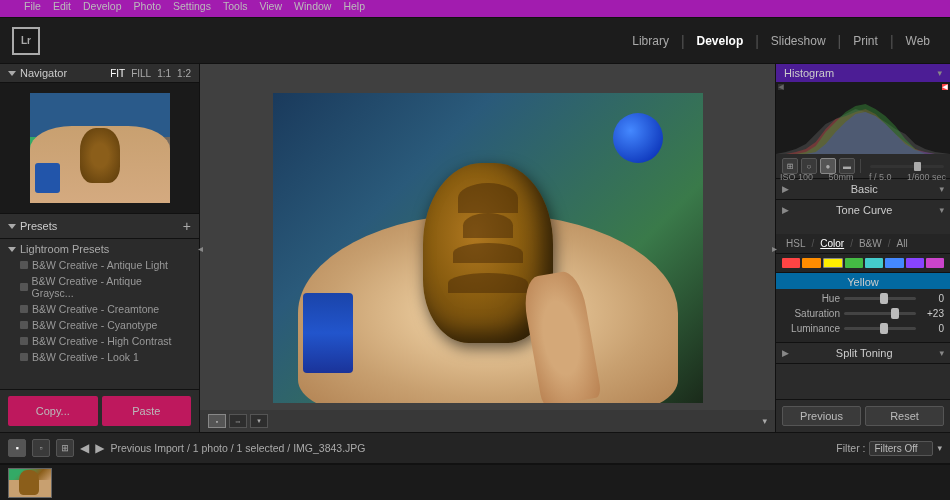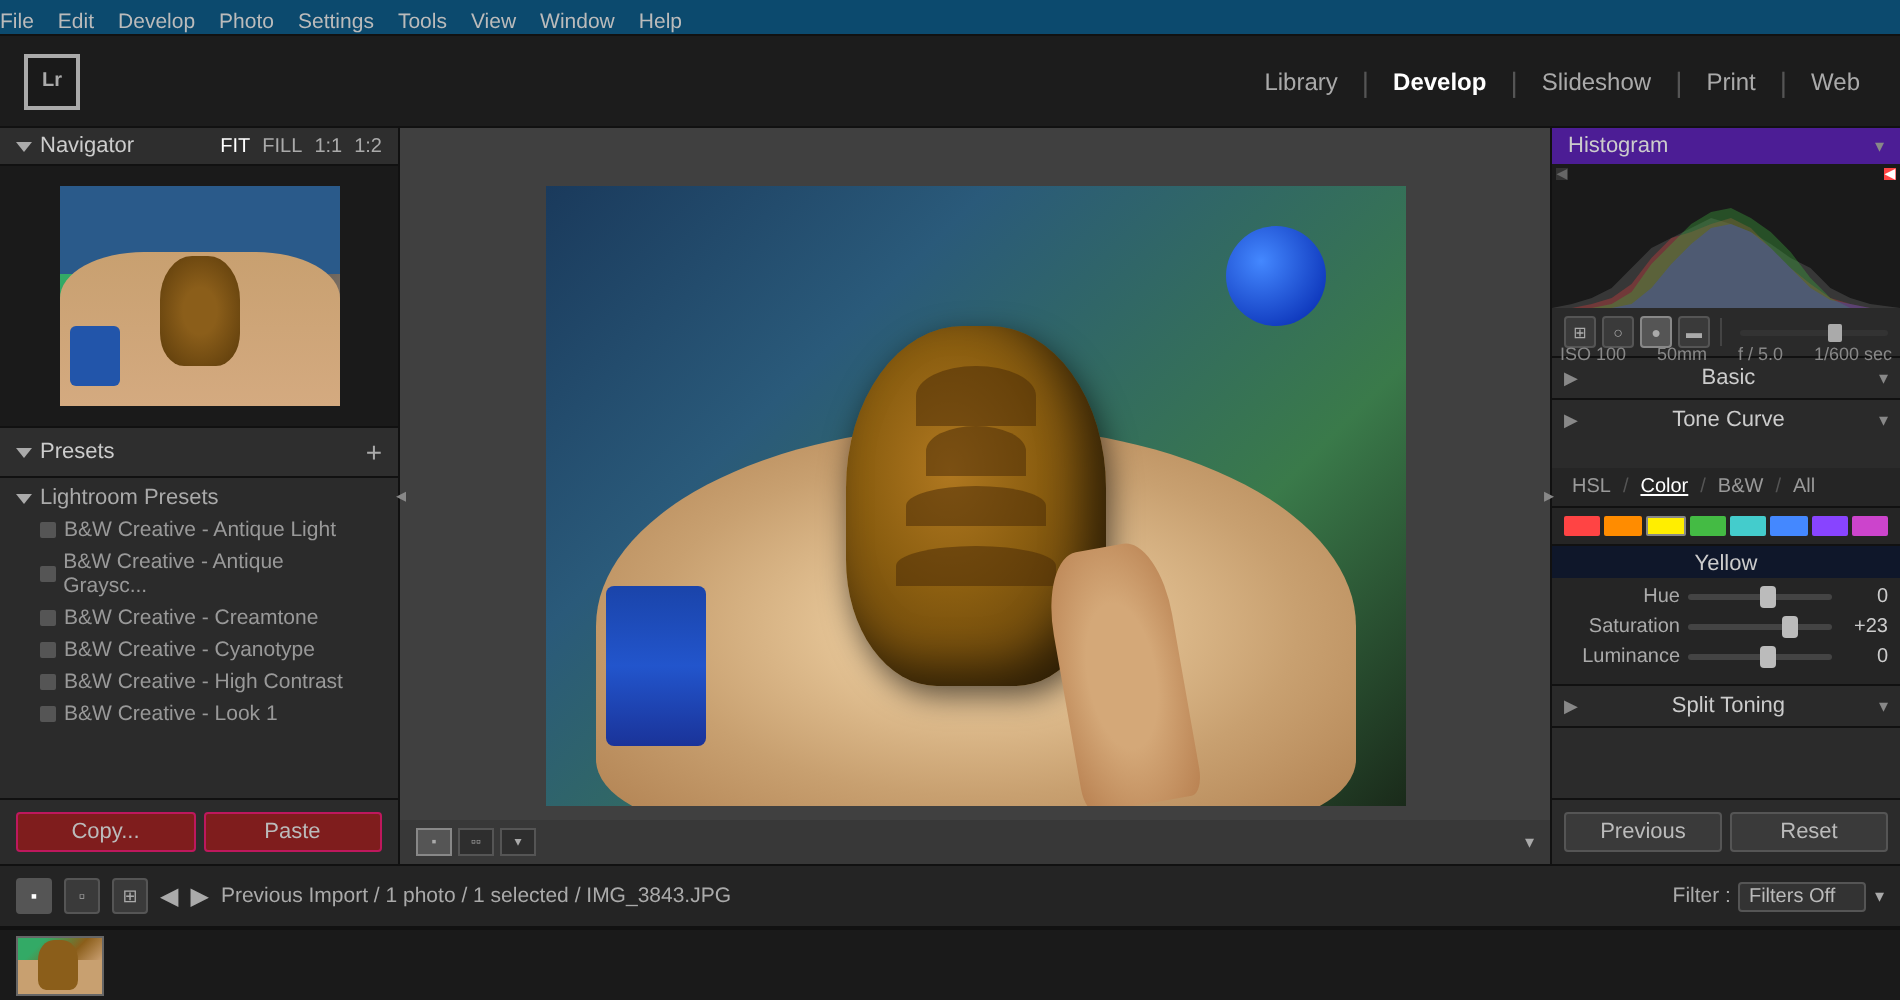--- a/index.html
+++ b/index.html
@@ -8,25 +8,25 @@
       height: 500px;
       background: #1a1a1a;
       color: #ccc;
       font-family: 'Arial', sans-serif;
       font-size: 11px;
       overflow: hidden;
     }
 
     
     #menu-bar {
-      background: #0c4a6e;
+      background: #a21caf;
       height: 18px;
       display: flex;
-      align-items: flex-end;
-      padding: 0 0;
+      align-items: flex-start;
+      padding: 0 24px;
       gap: 12px;
       border-bottom: 1px solid #111;
     }
     #menu-bar span {
       color: #bbb;
       font-size: 10.5px;
       cursor: pointer;
     }
 
     
@@ -241,22 +241,22 @@
     
     #copy-paste-row {
       display: flex;
       gap: 4px;
       padding: 6px 8px;
       border-top: 1px solid #111;
       background: #2b2b2b;
     }
     .cp-button {
       flex: 1;
-      background: #7f1d1d;
-      border: 1px solid #be185d;
+      background: #be185d;
+      border: 6px solid #be185d;
       color: #bbb;
       padding: 3px 0;
       font-size: 11px;
       text-align: center;
       cursor: pointer;
       border-radius: 2px;
     }
 
     
     #center-area {
@@ -479,21 +479,21 @@
       border-radius: 1px;
       cursor: pointer;
     }
 
     
     #yellow-label {
       text-align: center;
       padding: 3px 0 1px;
       font-size: 11px;
       color: #ccc;
-      background: #0f172a;
+      background: #0369a1;
     }
 
     
     #hsl-sliders {
       background: #252525;
       padding: 4px 6px;
       border-bottom: 1px solid #111;
     }
     .slider-row {
       display: flex;

